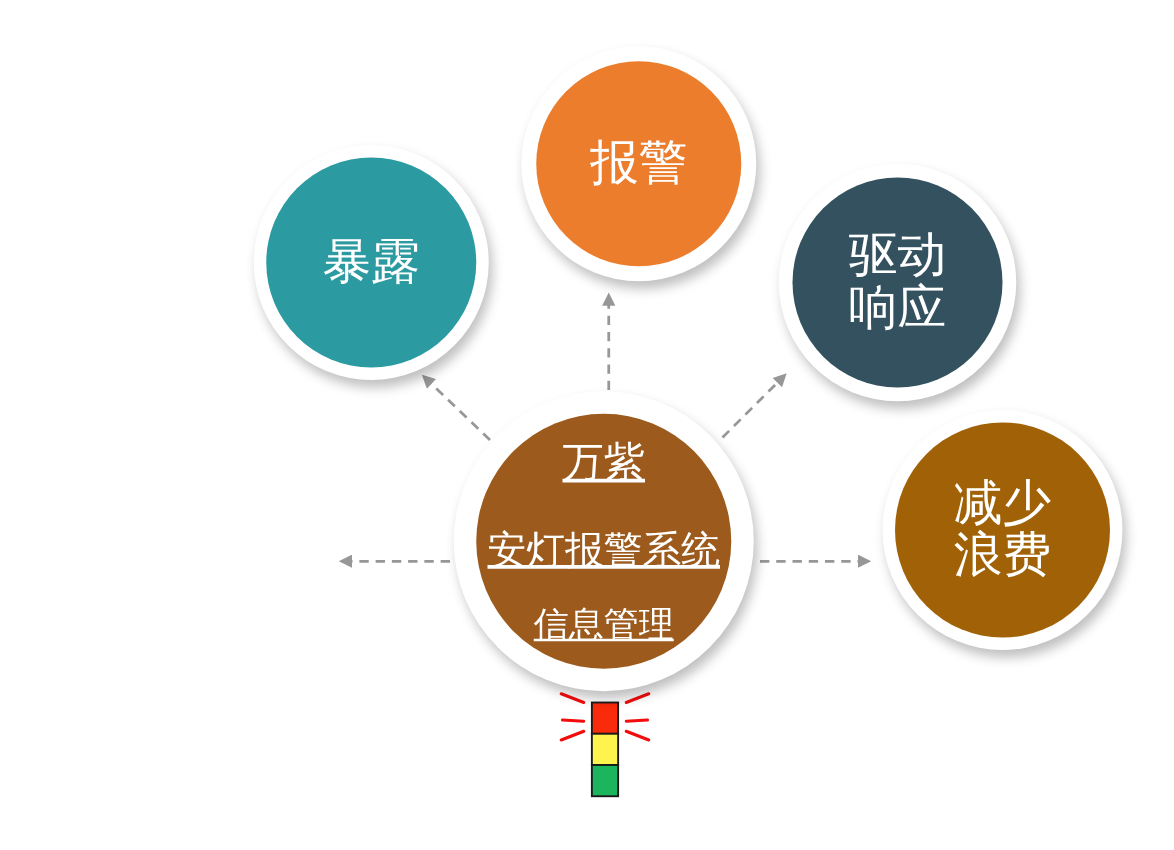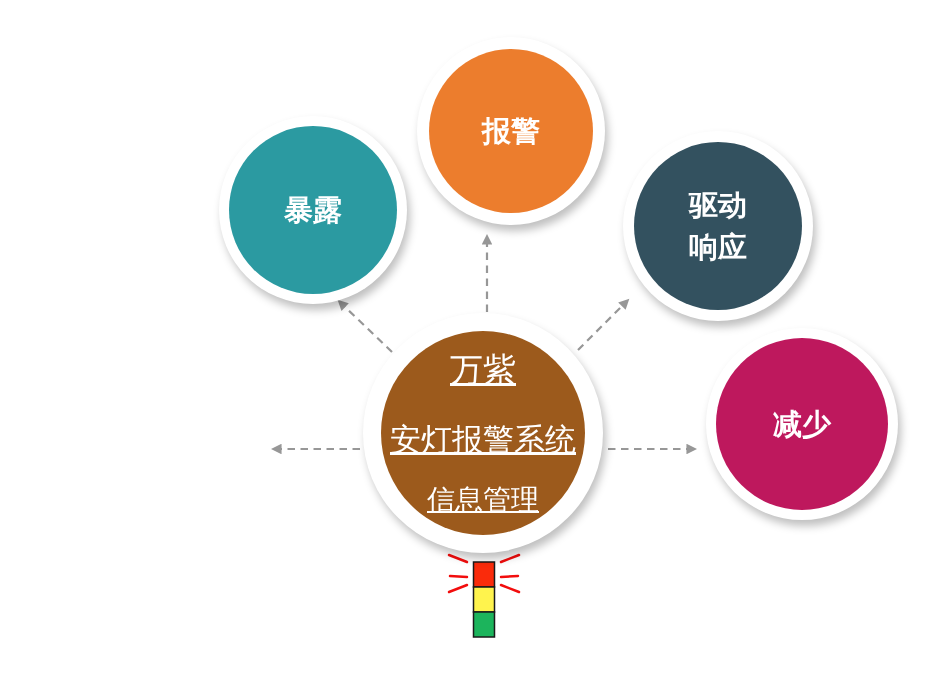--- a/index.html
+++ b/index.html
@@ -1,26 +1,26 @@
 <!DOCTYPE html>
 <html><head>
 <meta charset="utf-8">
 <style>
   html,body{margin:0;padding:0;}
   body{width:939px;height:680px;background:#ffffff;font-family:"Liberation Sans","DejaVu Sans",sans-serif;overflow:hidden;}
   .stage{position:relative;width:939px;height:680px;}
   .node{position:absolute;border-radius:50%;background:#fff;box-shadow:3px 6px 9px rgba(0,0,0,.25);}
   .disc{position:absolute;border-radius:50%;display:flex;flex-direction:column;align-items:center;justify-content:center;color:#ffffff;text-align:center;}
-  .sat .disc{font-size:29px;line-height:42px;font-weight:bold;}
+  .sat .disc{font-size:39px;line-height:42px;}
   .sat .line{white-space:nowrap;}
   #node-center{left:363px;top:313px;width:240px;height:240px;}
   #node-center .disc{inset:18px;}
   #node-red{left:33px;top:296px;width:212px;height:212px;}
   #node-red .disc{inset:9px;}
-  #node-teal{left:219px;top:116px;width:188px;height:188px;}
+  #node-teal{left:203px;top:116px;width:188px;height:188px;}
   #node-teal .disc{inset:10px;}
   #node-orange{left:417px;top:37px;width:188px;height:188px;}
   #node-orange .disc{inset:12px;}
   #node-dark{left:623px;top:131px;width:190px;height:190px;}
   #node-dark .disc{inset:11px;}
   #node-blue{left:706px;top:328px;width:192px;height:192px;}
   #node-blue .disc{inset:10px;}
   .c-line{display:block;white-space:nowrap;text-decoration:underline;}
   .c-line1{font-size:33px;line-height:37px;margin-bottom:33px;}
   .c-line2{font-size:31px;line-height:37px;margin-bottom:26px;text-align:center;}
@@ -74,22 +74,23 @@
   </div>
 
   <div class="node sat" id="node-dark">
     <div class="disc" style="background-color: rgb(51, 81, 95);">
       <span class="line">驱动</span>
       <span class="line">响应</span>
     </div>
   </div>
 
   <div class="node sat" id="node-blue">
-    <div class="disc" style="background-color: #be185d;">
+    <div class="disc" style="background-color: #a16207;">
       <span class="line">减少</span>
+      <span class="line">浪费</span>
     </div>
   </div>
 
   <div class="node" id="node-center">
     <div class="disc" style="background-color: rgb(156, 90, 28);">
       <span class="c-line c-line1">万紫</span>
       <span class="c-line c-line2">安灯报警系统</span>
       <span class="c-line c-line3">信息管理</span>
     </div>
   </div>

